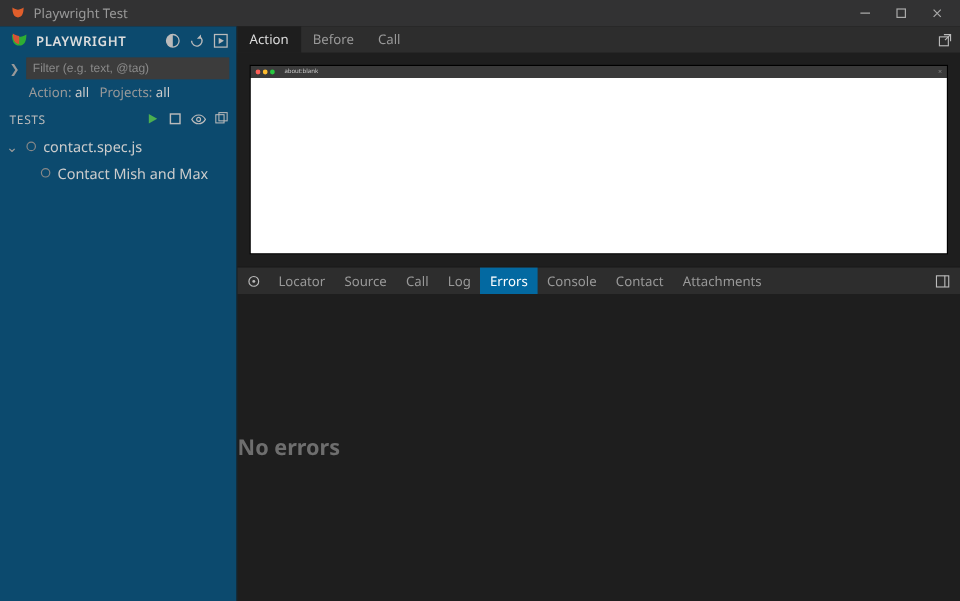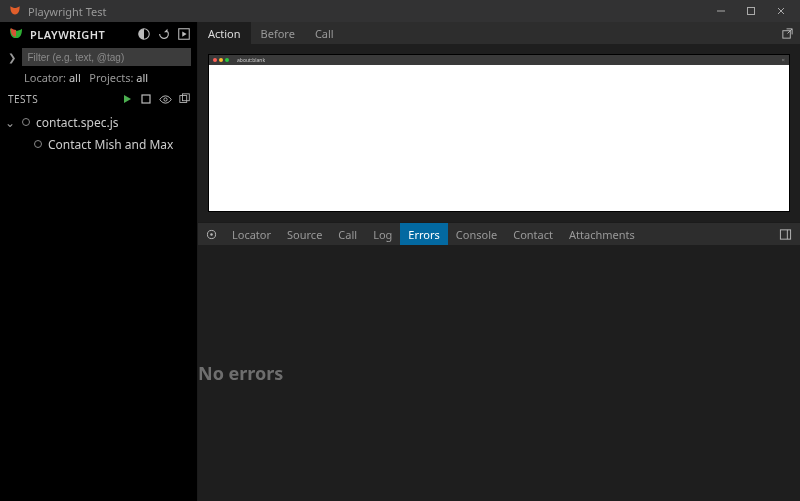--- a/index.html
+++ b/index.html
@@ -22,21 +22,21 @@
   color: #999;
   font-size: 11px;
 }
 .titlebar .app-icon { width: 14px; height: 14px; margin-right: 6px; display:flex; align-items:center; }
 .titlebar .title { flex: 1; }
 .titlebar .win-controls { display: flex; gap: 0; }
 .titlebar .win-btn { width: 30px; height: 22px; display: flex; align-items: center; justify-content: center; color: #999; cursor: pointer; }
 .main { flex: 1; display: flex; min-height: 0; }
 .sidebar {
   width: 198px;
-  background: #000000;
+  background: #0c4a6e;
   display: flex;
   flex-direction: column;
   border-right: 1px solid #1b1b1b;
 }
 .side-header {
   height: 24px;
   display: flex;
   align-items: center;
   padding: 0 6px 0 8px;
 }
@@ -198,21 +198,21 @@
           </span>
       </div>
     </div>
 
     <div class="filter-row">
       <span class="chev">❯</span>
       <input class="filter-input" placeholder="Filter (e.g. text, @tag)" style="">
     </div>
 
     <div class="status-line">
-      <span>Locator:</span>
+      <span>Action:</span>
       <b>all</b>
       &nbsp;
       <span>Projects:</span>
       <b>all</b>
     </div>
 
     <div class="tests-header">
       <span class="lbl">TESTS</span>
       <div class="ti">
         <span>

